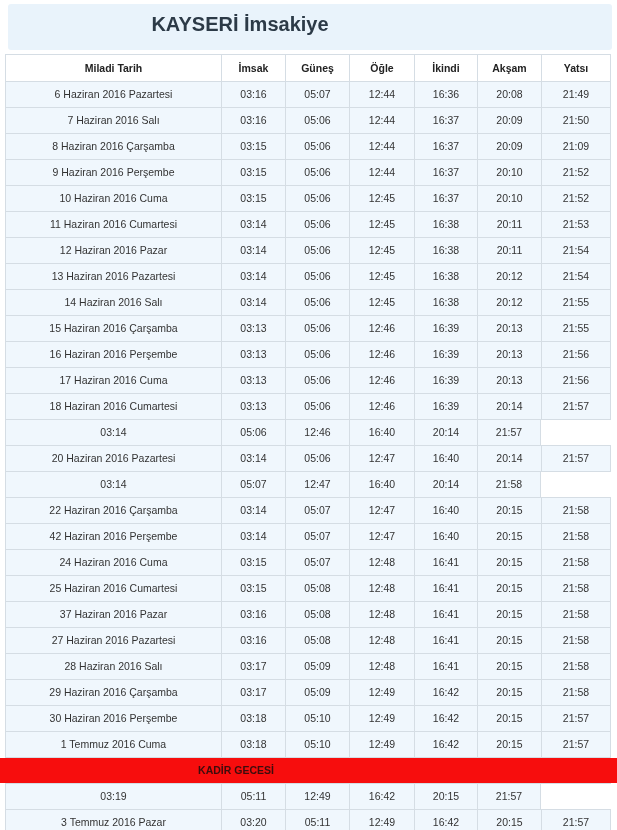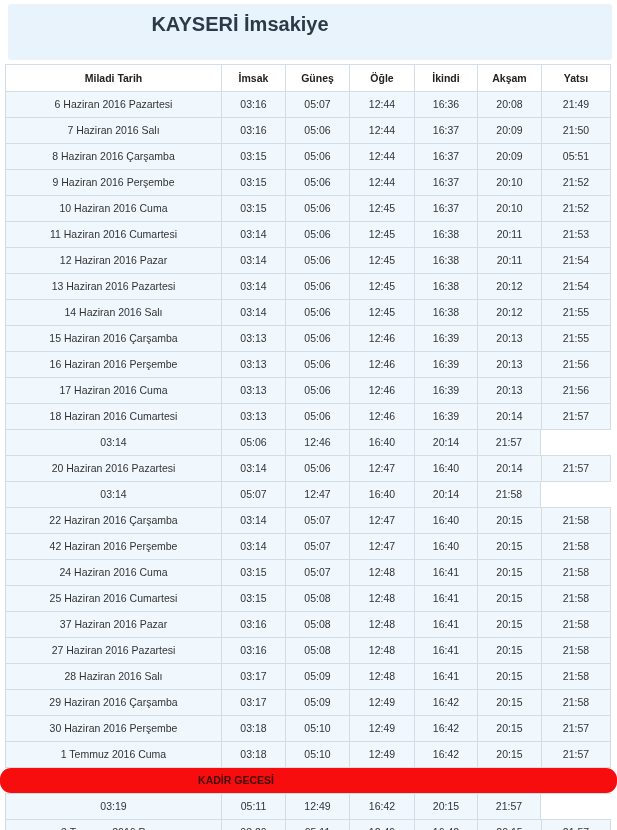--- a/index.html
+++ b/index.html
@@ -15,21 +15,21 @@
   }
   html,body{margin:0;padding:0;background:#ffffff;}
   body{
     width:617px;height:830px;overflow:hidden;
     font-family:"Liberation Sans",sans-serif;
     -webkit-font-smoothing:antialiased;
   }
   .page{width:617px;}
   .title-banner{
     margin:4px 5px 4px 8px;
-    height:56px;line-height:40px;
+    height:46px;line-height:40px;
     background:var(--banner-bg);
     border-radius:3px;
     text-align:center;
     padding-right:140px;
     font-size:20px;font-weight:bold;
     color:var(--title-text);
     white-space:nowrap;
   }
   .imsakiye{width:617px;}
   .t-row{
@@ -58,21 +58,20 @@
   }
   .banner-row{
     margin:0;
     background:var(--highlight-bg);
     color:var(--highlight-text);
     font-weight:bold;
     font-size:10.5px;line-height:13px;
     text-align:center;
     padding:6px 145px 6px 0;
     white-space:nowrap;
-    border-radius:11px;
   }
   .banner-row + .t-row{border-top:1px solid var(--border);}
 </style>
 </head>
 <body>
 
 <div class="page">
 
   <div class="title-banner">KAYSERİ İmsakiye</div>
 
@@ -107,21 +106,21 @@
           <div>20:09</div>
           <div>21:50</div>
         </div>
         <div class="t-row">
           <div>8 Haziran 2016 Çarşamba</div>
           <div>03:15</div>
           <div>05:06</div>
           <div>12:44</div>
           <div>16:37</div>
           <div>20:09</div>
-          <div>05:51</div>
+          <div>21:09</div>
         </div>
         <div class="t-row">
           <div>9 Haziran 2016 Perşembe</div>
           <div>03:15</div>
           <div>05:06</div>
           <div>12:44</div>
           <div>16:37</div>
           <div>20:10</div>
           <div>21:52</div>
         </div>

